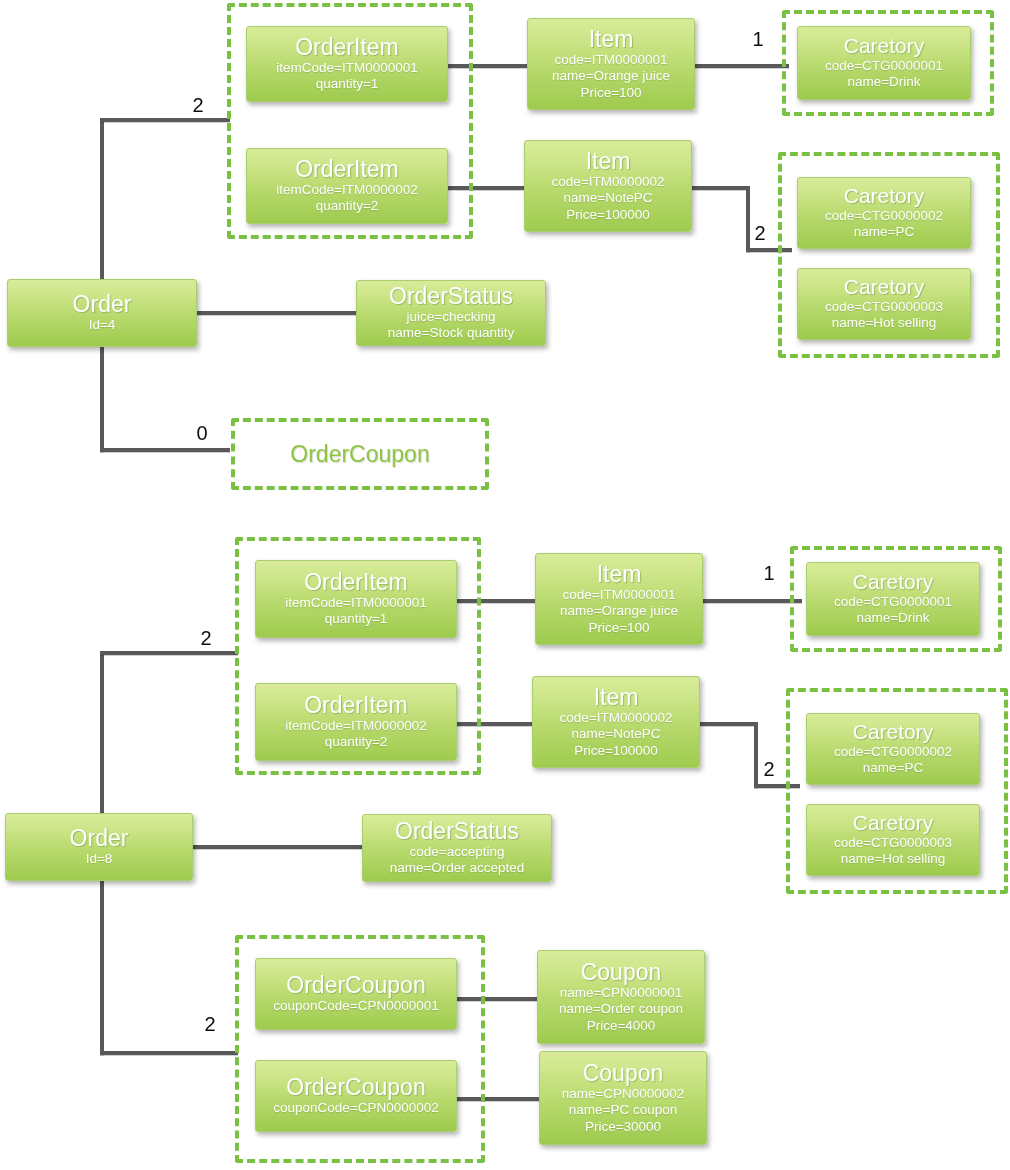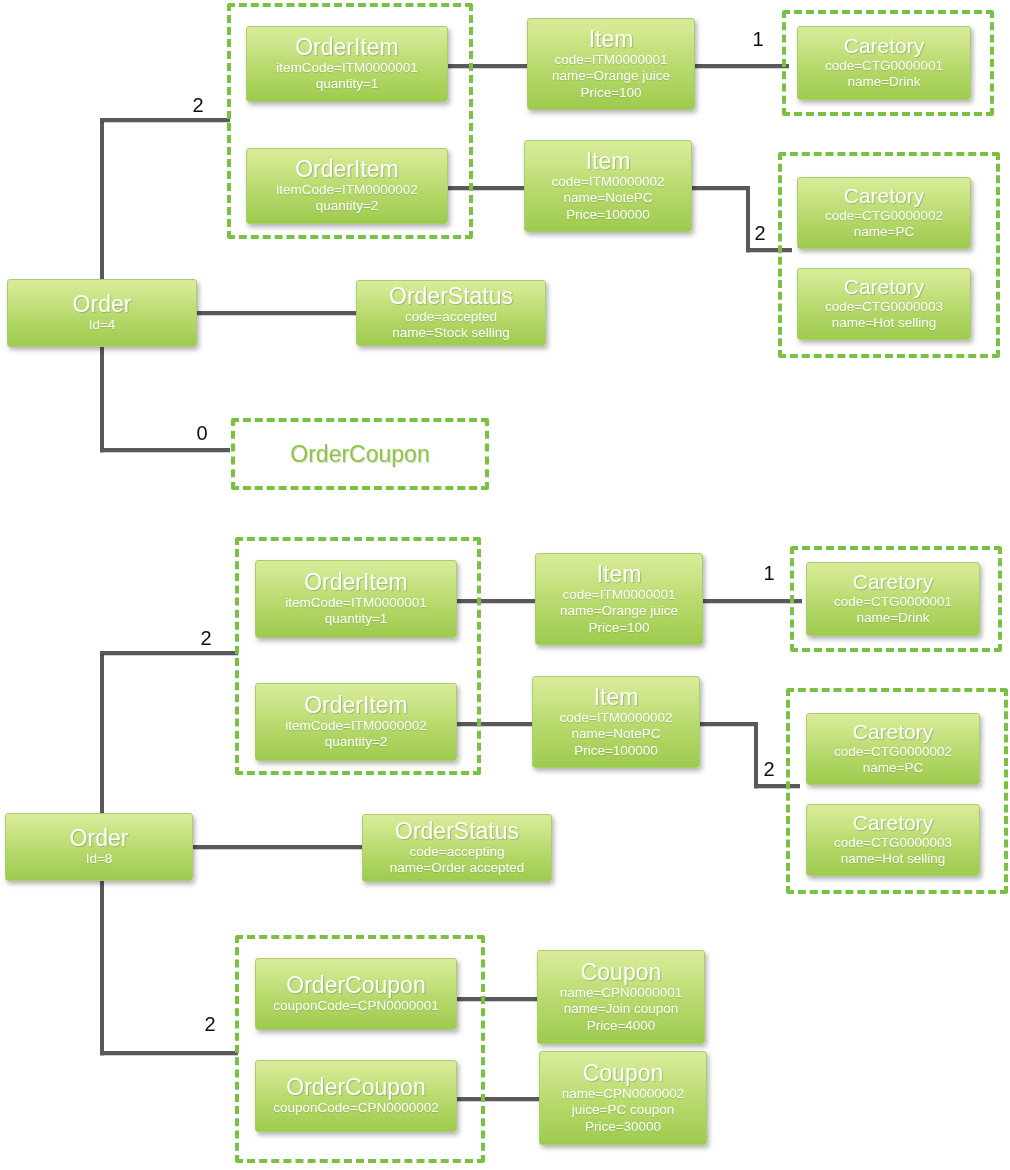--- a/index.html
+++ b/index.html
@@ -161,22 +161,22 @@
     <div class="attr">name=Hot selling</div>
   </div>
 
   <div class="node" style="left:7px;top:279px;width:190px;height:68px;">
     <div class="title">Order</div>
     <div class="attr">Id=4</div>
   </div>
 
   <div class="node" style="left:356px;top:280px;width:190px;height:66px;">
     <div class="title">OrderStatus</div>
-    <div class="attr">code=accepted</div>
-    <div class="attr">name=Stock selling</div>
+    <div class="attr">juice=checking</div>
+    <div class="attr">name=Stock quantity</div>
   </div>
 
   <div class="wire v" style="left:100px;top:651px;height:404px;"></div>
   <div class="wire h" style="left:100px;top:651px;width:138px;"></div>
   <div class="wire h" style="left:100px;top:1051px;width:138px;"></div>
 
   <div class="wire h" style="left:455px;top:599px;width:84px;"></div>
   <div class="wire h" style="left:455px;top:722px;width:80px;"></div>
 
   <div class="wire h" style="left:702px;top:599px;width:100px;"></div>
@@ -258,23 +258,23 @@
     <div class="attr">couponCode=CPN0000001</div>
   </div>
   <div class="node" style="left:255px;top:1060px;width:202px;height:72px;">
     <div class="title">OrderCoupon</div>
     <div class="attr">couponCode=CPN0000002</div>
   </div>
 
   <div class="node" style="left:537px;top:950px;width:168px;height:94px;">
     <div class="title">Coupon</div>
     <div class="attr">name=CPN0000001</div>
-    <div class="attr">name=Join coupon</div>
+    <div class="attr">name=Order coupon</div>
     <div class="attr">Price=4000</div>
   </div>
   <div class="node" style="left:539px;top:1051px;width:168px;height:94px;">
     <div class="title">Coupon</div>
     <div class="attr">name=CPN0000002</div>
-    <div class="attr">juice=PC coupon</div>
+    <div class="attr">name=PC coupon</div>
     <div class="attr">Price=30000</div>
   </div>
 
 </div>
 
 </body></html>

